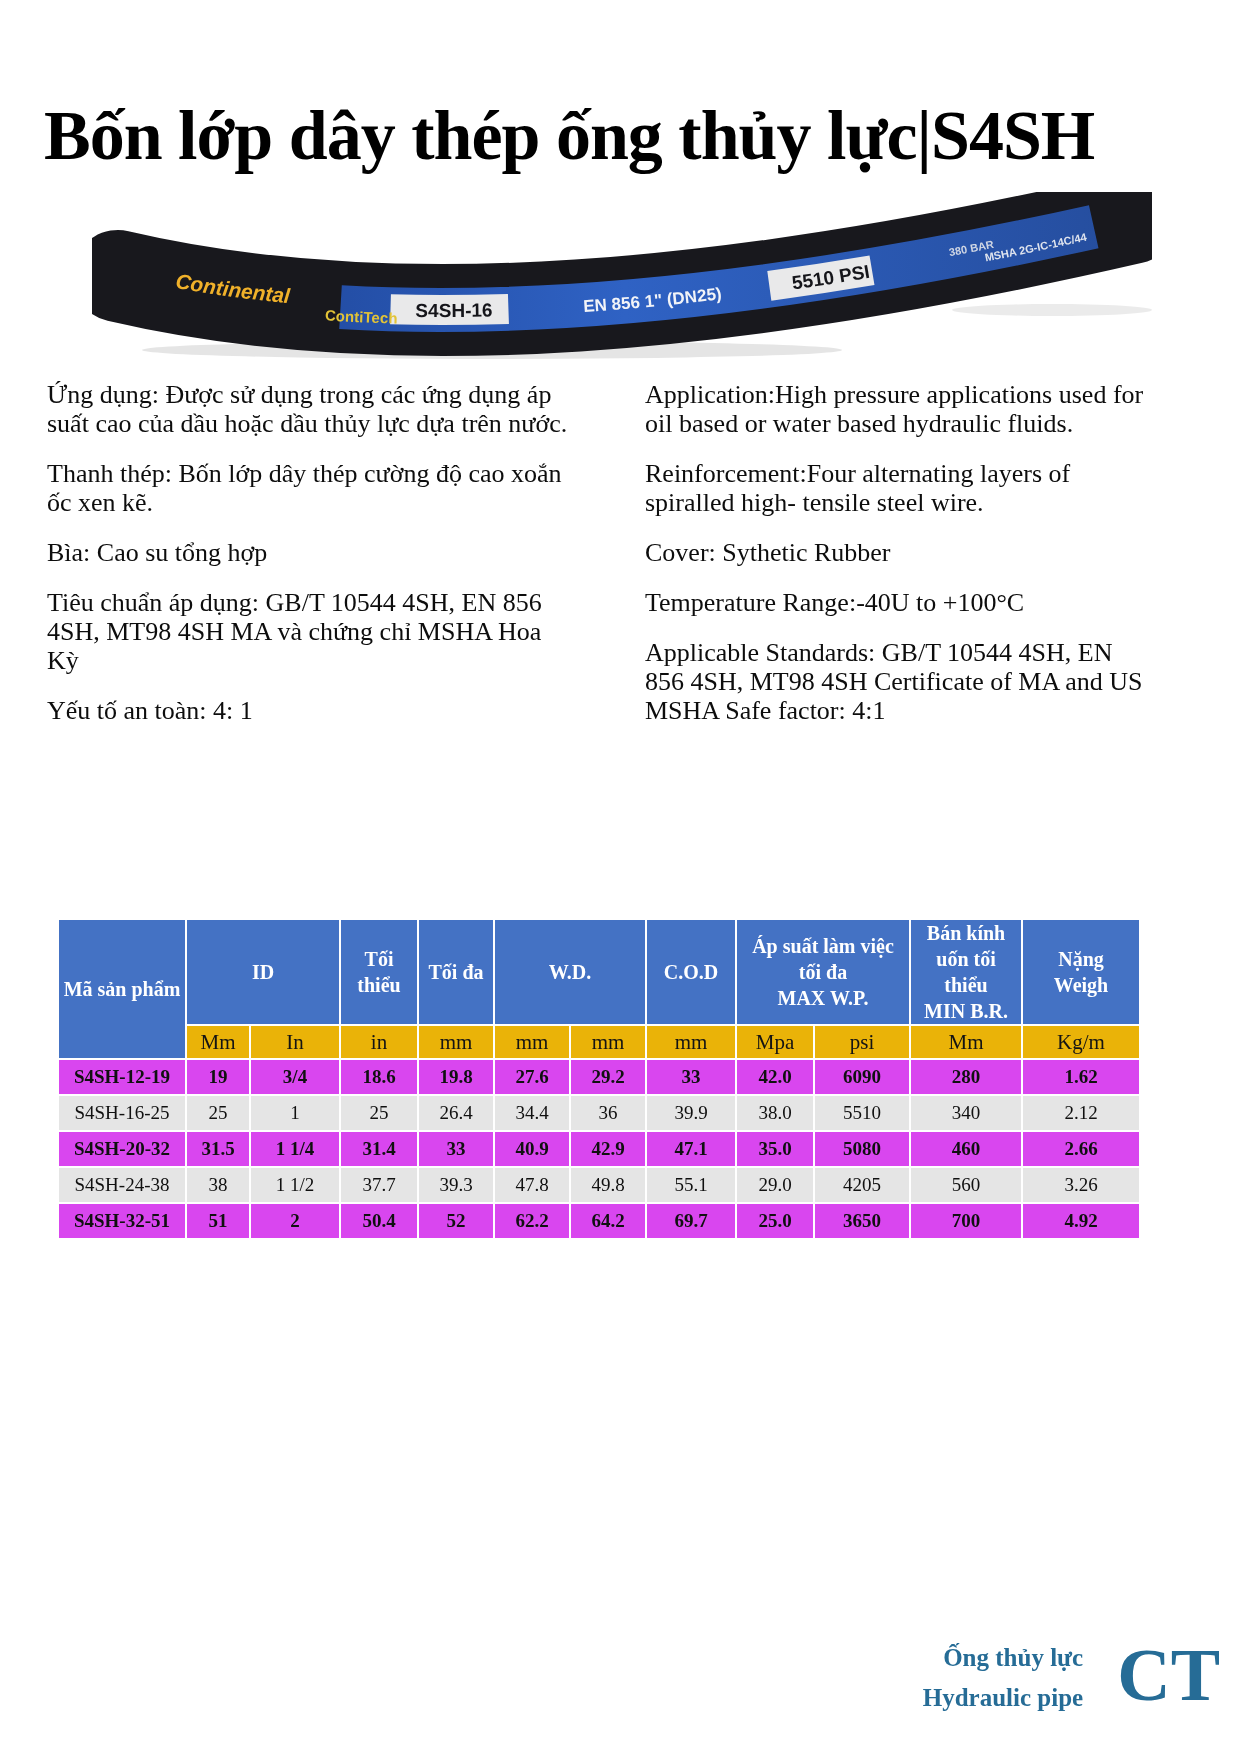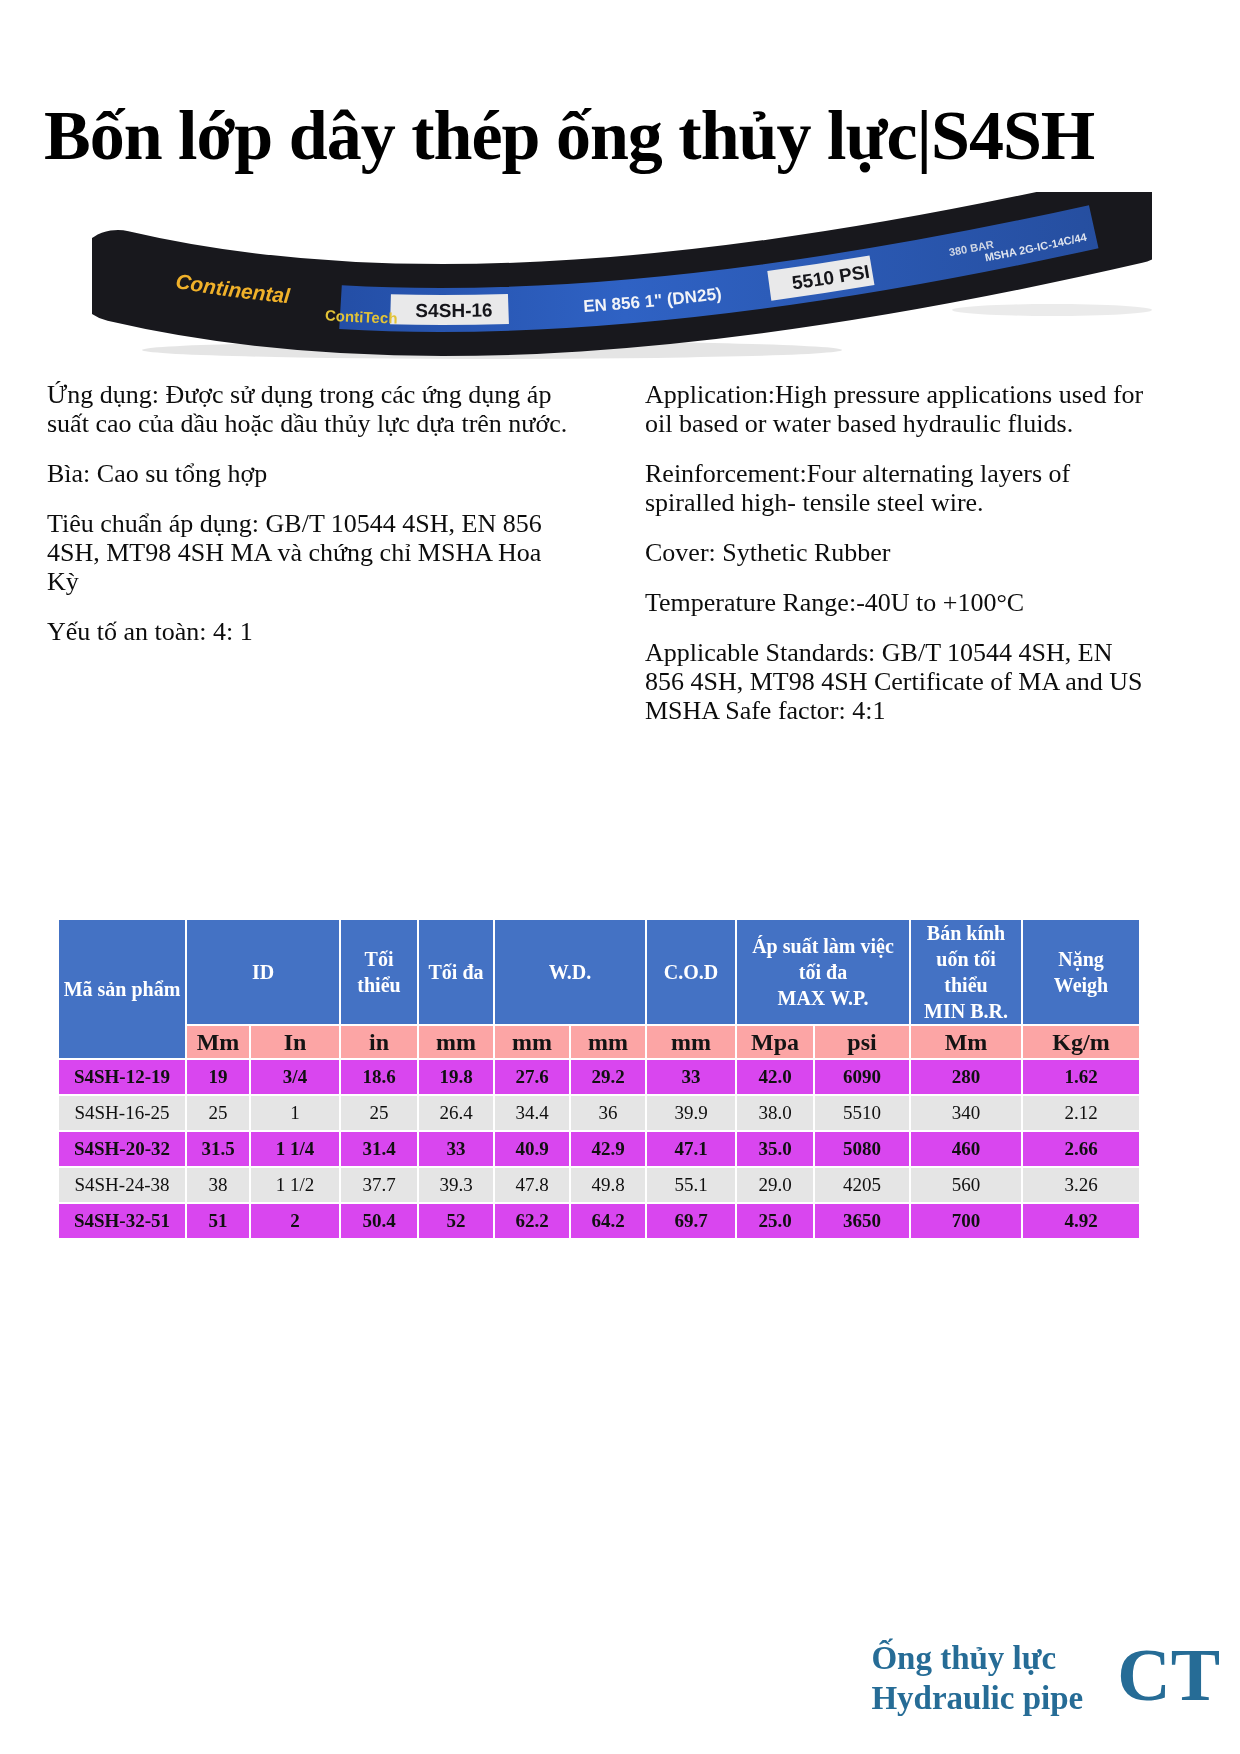--- a/index.html
+++ b/index.html
@@ -26,33 +26,33 @@
   }
   .spec-table th, .spec-table td {
     border:2px solid #ffffff; text-align:center; vertical-align:middle;
     padding:0 2px; overflow:hidden;
   }
   .spec-table thead tr.h1 th {
     background:#4472C4; color:#ffffff; font-weight:700; font-size:20px;
     height:96px; line-height:26px;
   }
   .spec-table tr.units td {
-    background:#fca5a5; color:#141414; font-size:24px; height:32px; font-weight:700;
+    background:#eab308; color:#141414; font-size:21px; height:32px; font-weight:400;
   }
   .spec-table tbody td { font-size:19px; color:#101010; height:34px; }
   .spec-table tbody tr.odd  td { background:#d946ef;font-weight:bold; }
   .spec-table tbody tr.even td { background:#e5e5e5; }
   .pre-line { white-space:pre-line; }
 
   .footer {
     position:absolute; left:690px; top:1628px; width:530px; height:100px;
     display:flex; justify-content:flex-end; align-items:center; gap:34px;
     color:#266C96;
   }
-  .footer-lines { text-align:left; font-weight:700; font-size:33px; line-height:40px; }
+  .footer-lines { text-align:right; font-weight:700; font-size:25px; line-height:40px; }
   .footer-logo  { font-size:74px; font-weight:700; line-height:74px; padding-bottom:6px; }
 </style>
 </head>
 <body>
 
 <div class="page">
 
   <h1 class="title">Bốn lớp dây thép ống thủy lực|S4SH</h1>
 
   <div class="hose-wrap">
@@ -91,20 +91,21 @@
         <textPath href="#hosePath" startOffset="838">380 BAR</textPath>
       </text>
       <text font-family="Liberation Sans, sans-serif" font-size="11" font-weight="700" fill="#dfe4ee" dy="12">
         <textPath href="#hosePath" startOffset="872">MSHA 2G-IC-14C/44</textPath>
       </text>
     </svg>
   </div>
 
   <div class="col col-vi">
     <p>Ứng dụng: Được sử dụng trong các ứng dụng áp suất cao của dầu hoặc dầu thủy lực dựa trên nước.</p>
+    <p>Thanh thép: Bốn lớp dây thép cường độ cao xoắn ốc xen kẽ.</p>
     <p>Bìa: Cao su tổng hợp</p>
     <p>Tiêu chuẩn áp dụng: GB/T 10544 4SH, EN 856 4SH, MT98 4SH MA và chứng chỉ MSHA Hoa Kỳ</p>
     <p>Yếu tố an toàn: 4: 1</p>
   </div>
 
   <div class="col col-en">
     <p>Application:High pressure applications used for oil based or water based hydraulic fluids.</p>
     <p>Reinforcement:Four alternating layers of spiralled high- tensile steel wire.</p>
     <p>Cover: Sythetic Rubber</p>
     <p>Temperature Range:-40U to +100°C</p>

